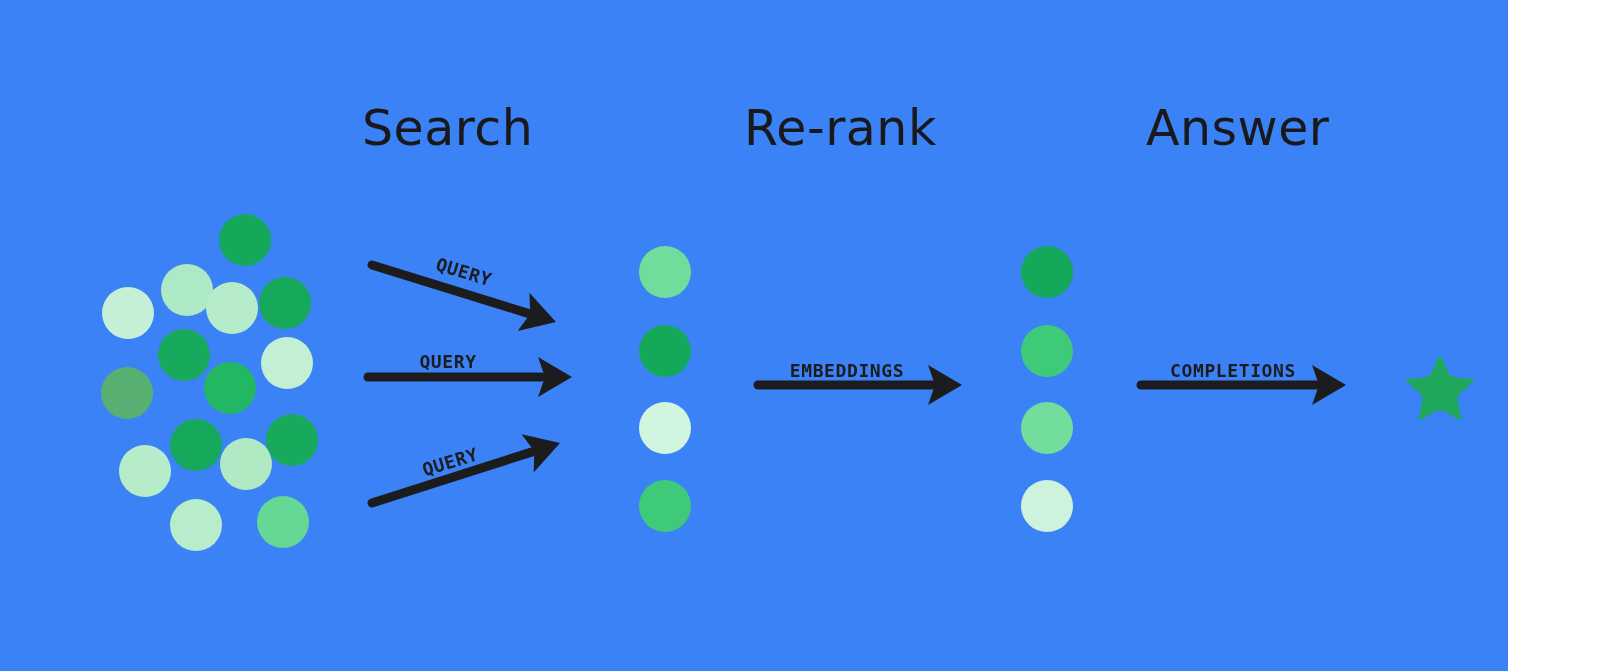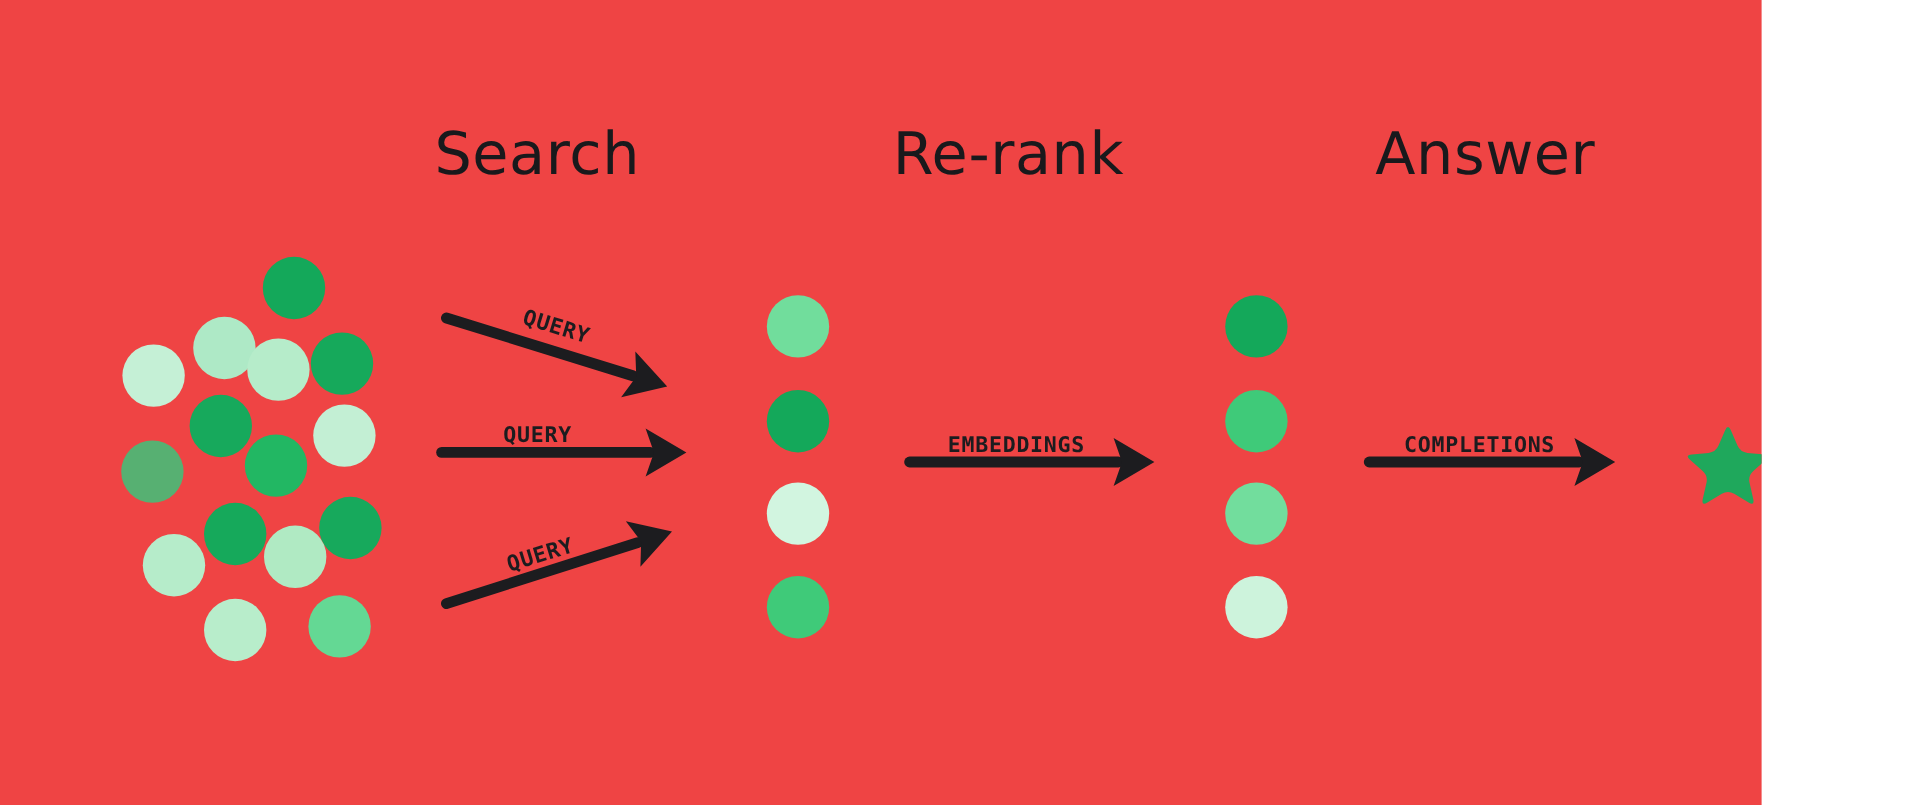--- a/index.html
+++ b/index.html
@@ -8,22 +8,23 @@
     padding: 0;
     background: #ffffff;
   }
   body {
     font-family: "Liberation Sans", "DejaVu Sans", sans-serif;
   }
   #stage {
     position: relative;
     width: 1468px;
     height: 671px;
-    background: #ef4444;
+    background: #3b82f6;
     overflow: hidden;
+    padding-left: 40px;
   }
   #diagram-svg {
     position: absolute;
     left: 0;
     top: 0;
     width: 1600px;
     height: 671px;
     display: block;
   }
   .stage-heading {

